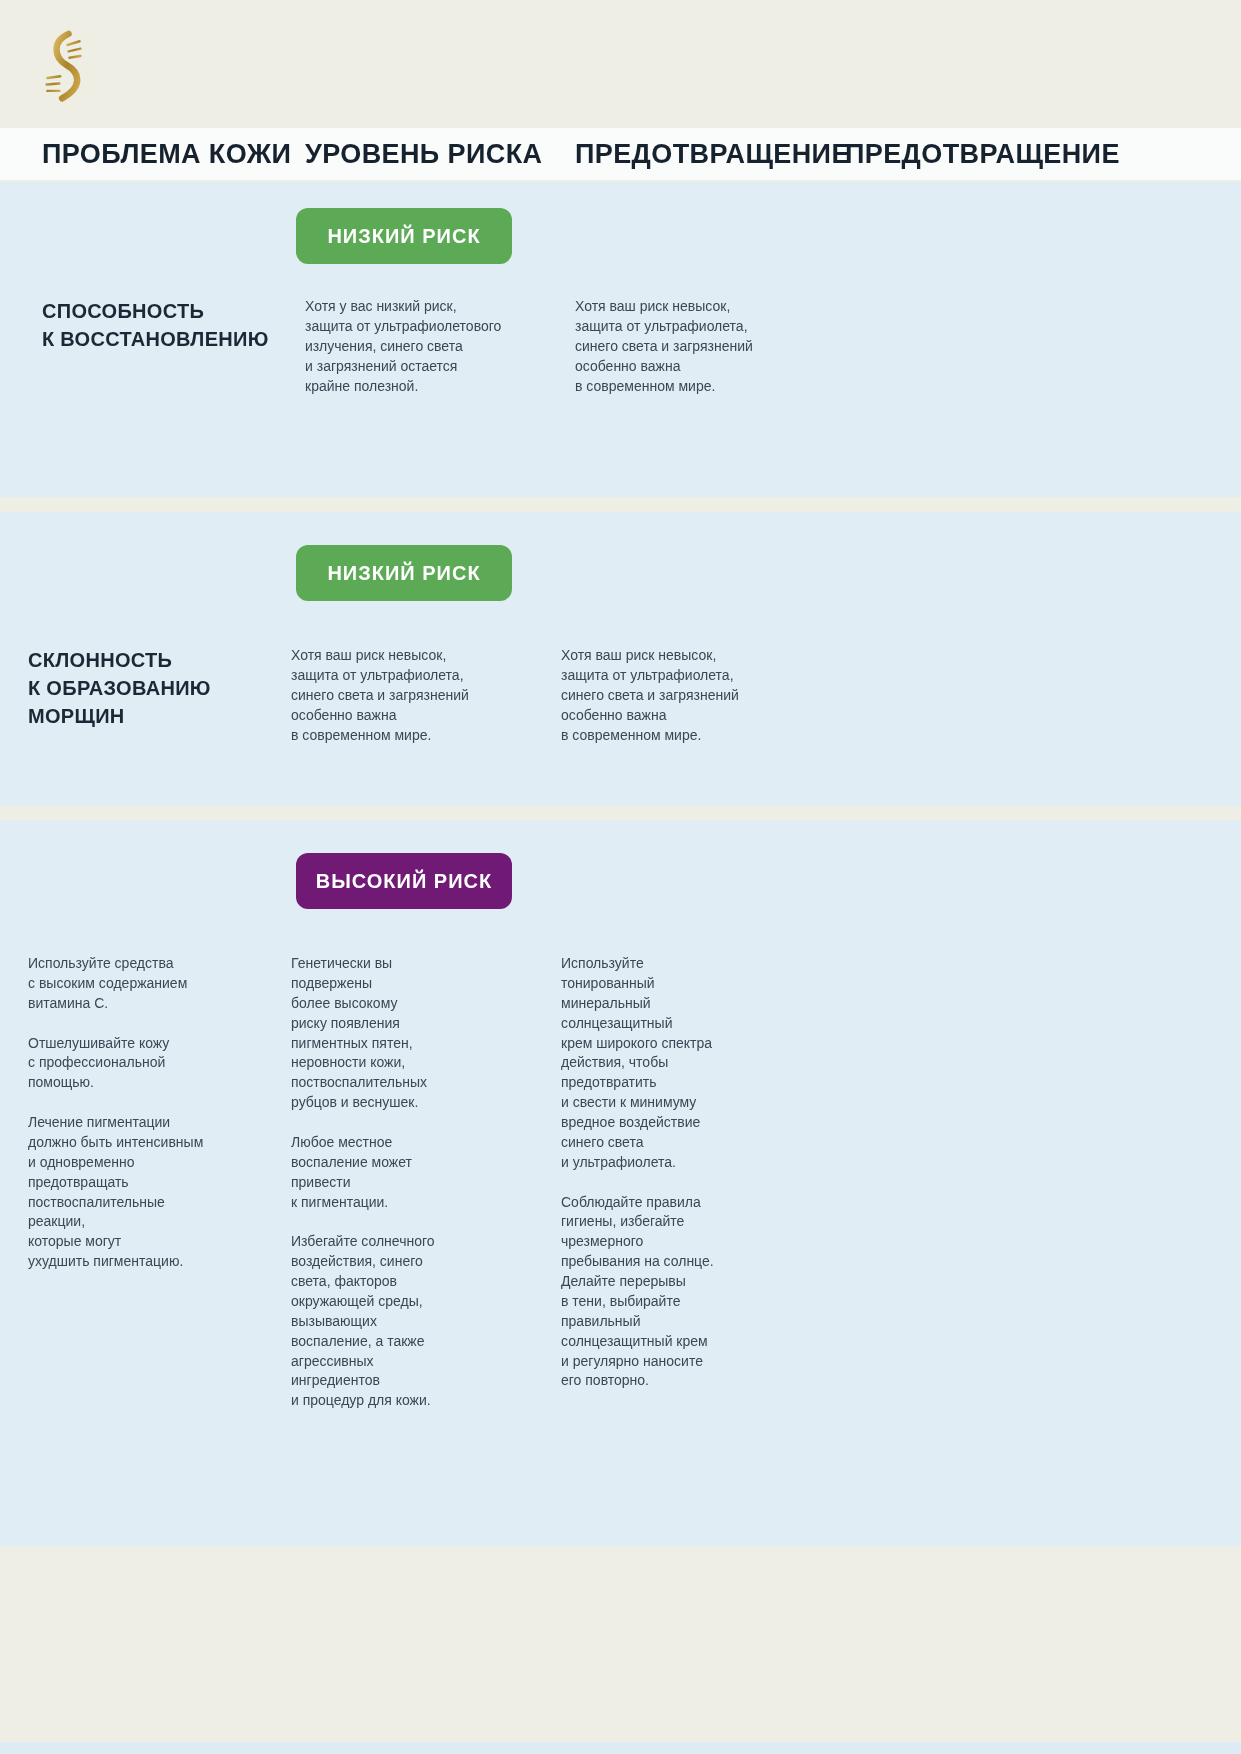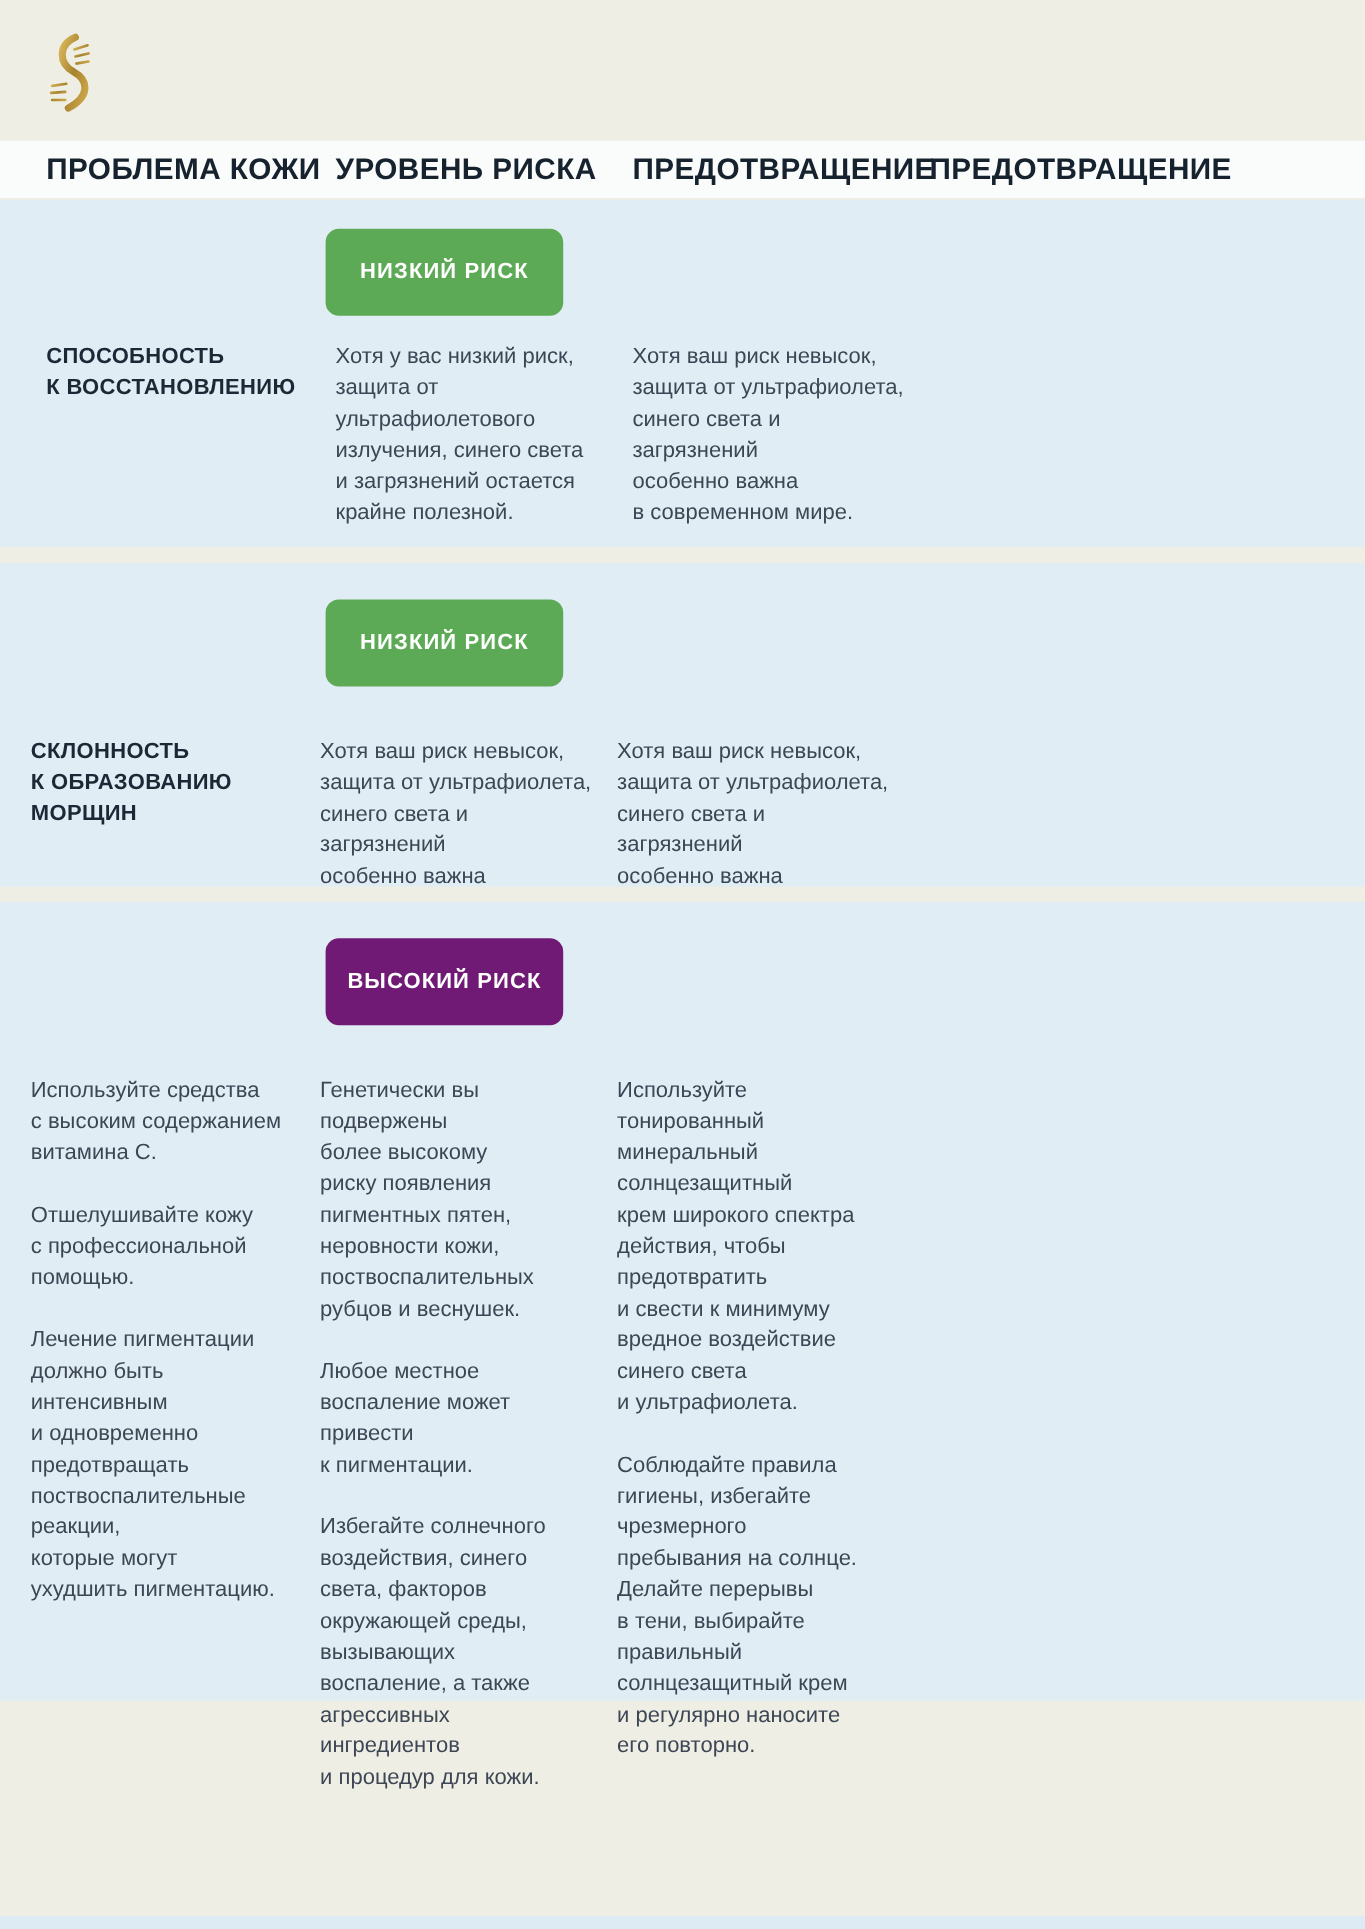--- a/index.html
+++ b/index.html
@@ -22,34 +22,34 @@
     font-size:27px; font-weight:700; color:#16222e; letter-spacing:0.4px;
   }
   .panel { position:absolute; left:0; right:0; background:#e0edf4; }
   .s1 { top:182px;  height:315px; }
   .s2 { top:512px;  height:294px; }
   .s3 { top:820px;  height:726px; }
   .badge-row { margin-top:33px; }
   .s1 .badge-row { margin-top:26px; }
   .badge {
     display:flex; align-items:center; justify-content:center;
-    width:216px; height:79px; margin-left:-9px; border-radius:12px;
+    width:216px; height:56px; margin-left:-9px; border-radius:12px;
     color:#ffffff; font-weight:700; font-size:20px; letter-spacing:1px;
   }
   .badge-low  { background:#5caa55; }
   .badge-high { background:#f5696b; }
-  .content-row { margin-top:23px; }
+  .content-row { margin-top:33px; }
   .s2 .content-row, .s3 .content-row { margin-top:45px;padding-left:28px; }
   .title {
     font-size:20px; font-weight:700; color:#1d2836;
     line-height:1.4; white-space:pre-line; letter-spacing:0.3px;
     padding-right:10px;
   }
   .body {
-    font-size:20px; color:#3c4654; line-height:1.42;
+    font-size:14px; color:#3c4654; line-height:1.42;
     white-space:pre-line; padding-right:18px;
   }
   .footer {
     position:absolute; top:1622px; left:30px; width:752px;
     display:flex; align-items:center;
   }
   .footer-line { flex:1; height:2px; background:#b2944a; }
   .page-number {
     margin-left:16px; font-family:"Liberation Serif", serif;
     font-size:44px; color:#b99c52; line-height:1;

